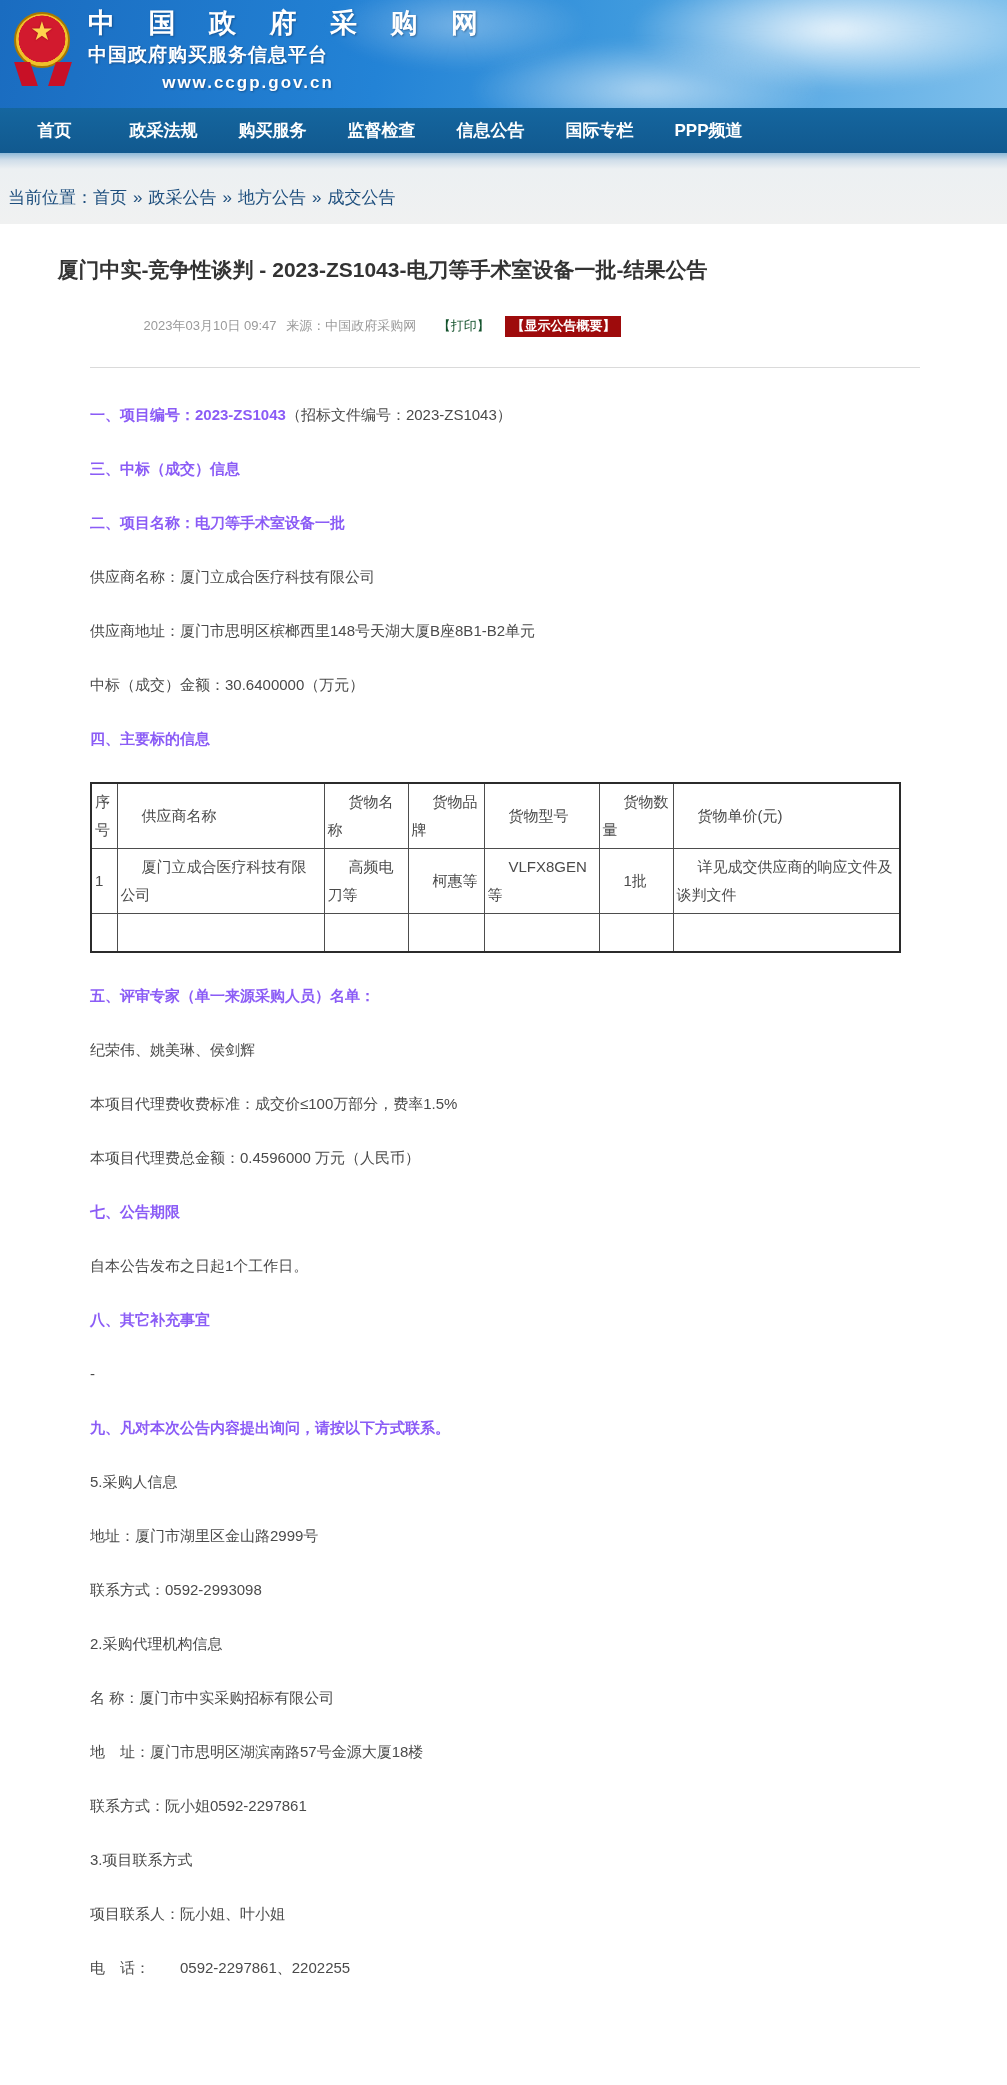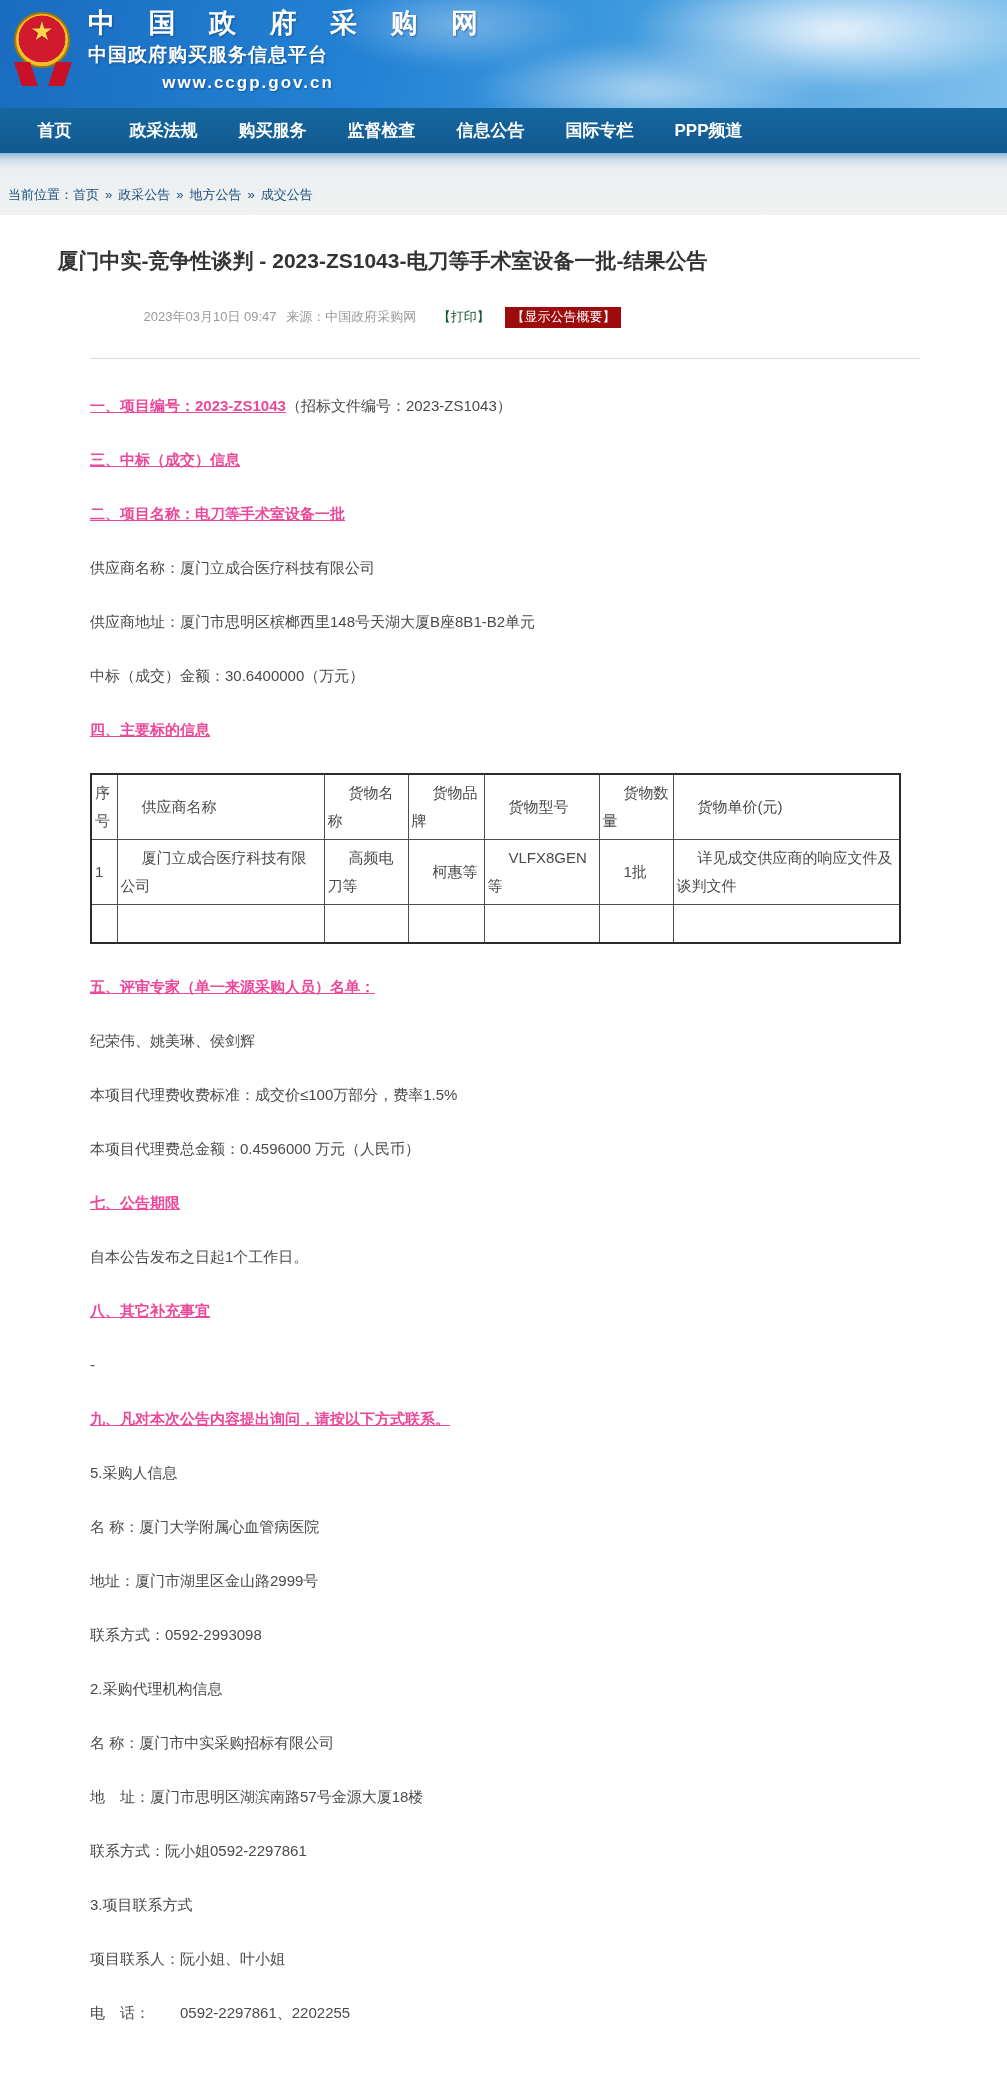--- a/index.html
+++ b/index.html
@@ -40,45 +40,45 @@
 
   
   .main-nav { height:45px; background:linear-gradient(180deg,#15669f 0%, #11598f 100%); display:flex; }
   .main-nav a {
     display:block; width:109px; text-align:center; line-height:45px;
     color:#ffffff; font-size:17px; font-weight:bold; text-decoration:none; cursor:pointer;
   }
 
   
   .crumb-band {
-    height:62px; padding:33px 0 0 8px;
+    height:71px; padding:33px 0 0 8px;
     background:linear-gradient(180deg,#8fb9d8 0px,#cfdde9 7px,#ecf0f2 16px,#f0f1f1 100%);
-    font-size:13px; color:#1d4e7d;
+    font-size:17px; color:#1d4e7d;
   }
   .crumb-band a { color:#1d4e7d; text-decoration:none; cursor:pointer; }
   .crumb-band .sep { margin:0 6px; color:#1d4e7d; }
 
   
   .content { background:#fff; padding-top:30px; }
   .article-head { width:745px; margin-left:10px; text-align:center; }
   .page-title { margin:0; font-size:21px; line-height:32px; font-weight:bold; color:#333333; }
   .meta { margin-top:30px; font-size:13px; color:#9a9a9a; line-height:18px; }
   .meta .src { margin-left:6px; }
   .meta .print { margin-left:18px; color:#14532d; cursor:pointer; }
   .meta .badge {
     display:inline-block; margin-left:12px; padding:1px 6px 2px 6px;
-    background:#9e0b0c; color:#ffffff; font-weight:normal; cursor:pointer;
+    background:#9e0b0c; color:#ffffff; font-weight:bold; cursor:pointer;
   }
 
   .body-wrap {
     width:830px; margin:30px 0 0 90px; border-top:1px solid #dadada;
     padding:4px 0 40px 0; color:#4a4a4a; font-size:15px;
   }
   .body-wrap p { margin:32px 0; line-height:22px; }
-  .body-wrap strong { color:#ec4899;text-decoration:underline; }
+  .body-wrap strong { color:#8b5cf6; }
 
   
   table.subject {
     border-collapse:collapse; table-layout:fixed; width:809px;
     margin:28px 0; border:2px solid #2b2b2b;
   }
   table.subject td {
     border:1px solid #4d4d4d; padding:4px 3px; line-height:28px;
     vertical-align:middle; font-size:15px; color:#4a4a4a;
     word-break:break-all; overflow:hidden;
@@ -188,21 +188,20 @@
     <p><strong>五、评审专家（单一来源采购人员）名单：</strong><span></span></p>
     <p><strong></strong><span>纪荣伟、姚美琳、侯剑辉</span></p>
     <p><strong></strong><span>本项目代理费收费标准：成交价≤100万部分，费率1.5%</span></p>
     <p><strong></strong><span>本项目代理费总金额：0.4596000 万元（人民币）</span></p>
     <p><strong>七、公告期限</strong><span></span></p>
     <p><strong></strong><span>自本公告发布之日起1个工作日。</span></p>
     <p><strong>八、其它补充事宜</strong><span></span></p>
     <p><strong></strong><span>-</span></p>
     <p><strong>九、凡对本次公告内容提出询问，请按以下方式联系。</strong><span></span></p>
     <p><strong></strong><span>5.采购人信息</span></p>
-    <p><strong></strong><span>名 称：厦门大学附属心血管病医院</span></p>
     <p><strong></strong><span>地址：厦门市湖里区金山路2999号</span></p>
     <p><strong></strong><span>联系方式：0592-2993098</span></p>
     <p><strong></strong><span>2.采购代理机构信息</span></p>
     <p><strong></strong><span>名 称：厦门市中实采购招标有限公司</span></p>
     <p><strong></strong><span>地　址：厦门市思明区湖滨南路57号金源大厦18楼</span></p>
     <p><strong></strong><span>联系方式：阮小姐0592-2297861</span></p>
     <p><strong></strong><span>3.项目联系方式</span></p>
     <p><strong></strong><span>项目联系人：阮小姐、叶小姐</span></p>
     <p><strong></strong><span>电　话：　　0592-2297861、2202255</span></p>
 

